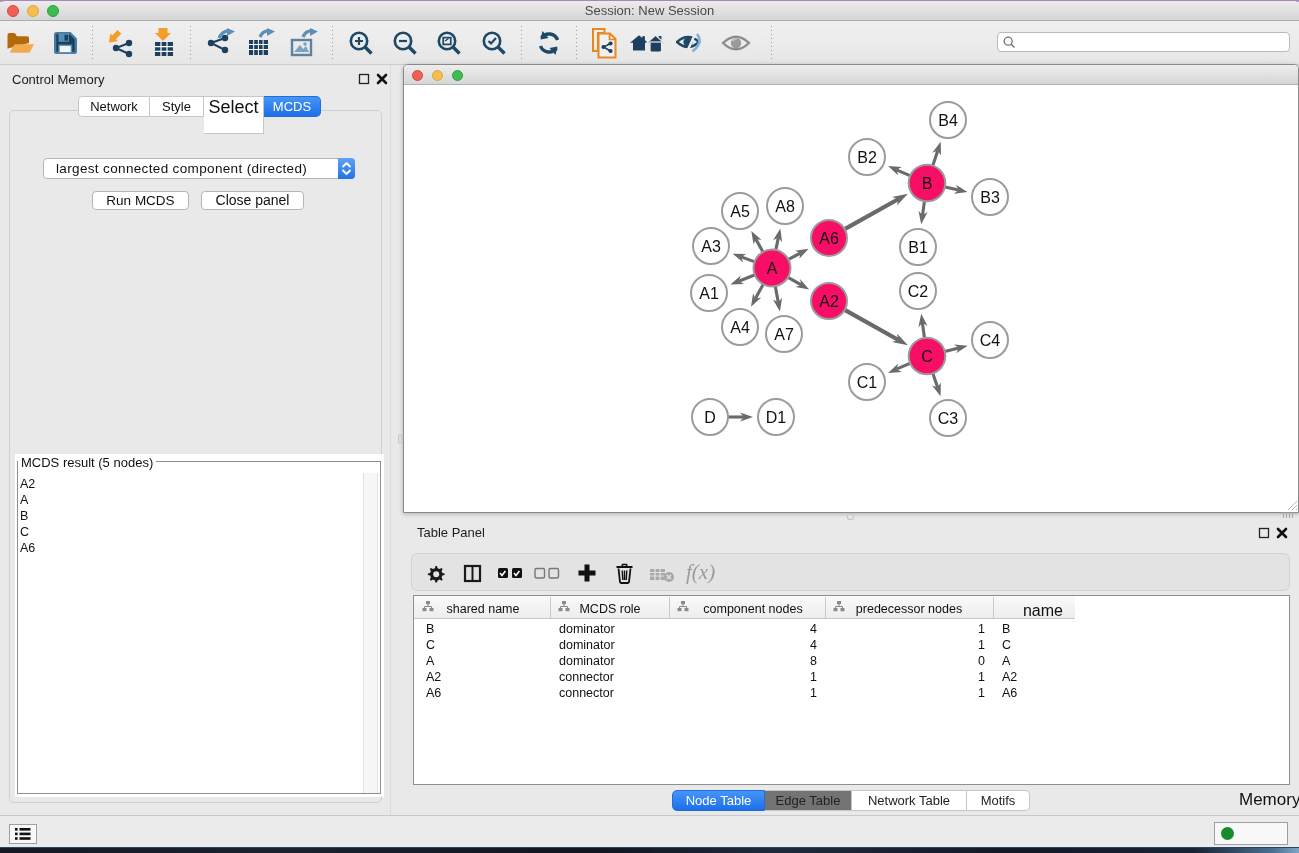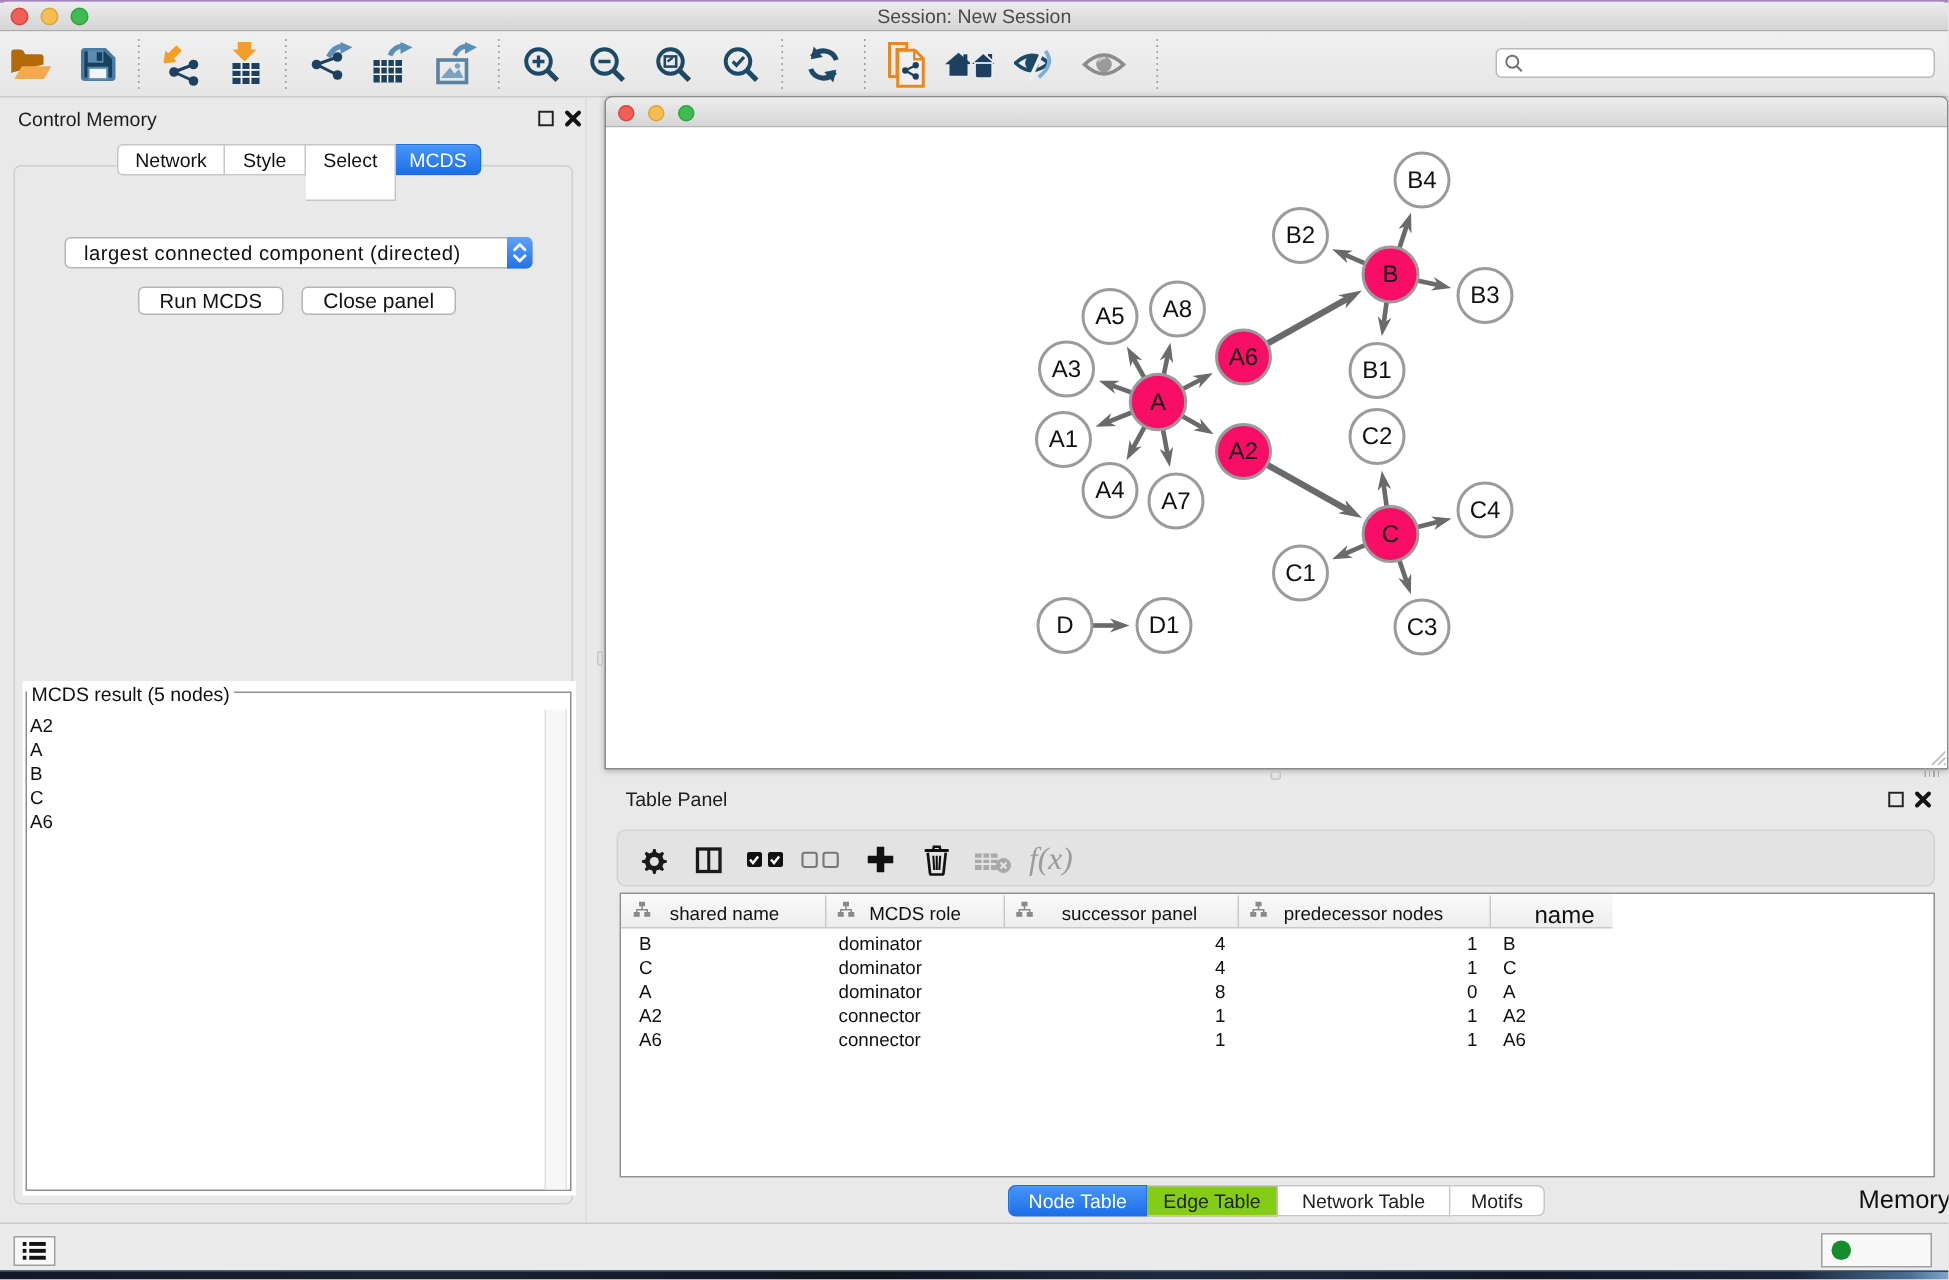--- a/index.html
+++ b/index.html
@@ -141,21 +141,21 @@
 <div class="abs" style="left:12px;top:72px;font-size:13px;color:#1c1c1c;">Control Memory</div>
 <svg class="abs" style="left:358px;top:73px;" width="32" height="12" viewBox="0 0 32 12">
 <rect x="1.5" y="1.5" width="9" height="9" fill="none" stroke="#222" stroke-width="1.3"></rect>
 <path d="M20 2 L28 10 M28 2 L20 10" stroke="#111" stroke-width="2.6" stroke-linecap="round"></path>
     </svg>
 
 <div class="abs" style="left:9px;top:110px;width:373px;height:693px;border:1px solid #cfcfcf;border-radius:5px;"></div>
 
 <div class="abs" style="left:78px;top:96px;width:72px;height:21px;background:#fff;border:1px solid #c6c6c6;border-radius:4px 0 0 4px;font-size:13px;text-align:center;line-height:20px;color:#111;">Network</div>
 <div class="abs" style="left:150px;top:96px;width:54px;height:21px;background:#fff;border:1px solid #c6c6c6;border-left:none;font-size:13px;text-align:center;line-height:20px;color:#111;">Style</div>
-<div class="abs" style="left:204px;top:96px;width:60px;height:38px;background:#fff;border:1px solid #c6c6c6;border-left:none;font-size:13px;text-align:center;line-height:20px;color:#111;">Select</div>
+<div class="abs" style="left:204px;top:96px;width:60px;height:38px;background:#fff;border:1px solid #c6c6c6;border-left:none;font-size:18px;text-align:center;line-height:20px;color:#111;">Select</div>
 <div class="abs" style="left:264px;top:96px;width:57px;height:21px;background:linear-gradient(#4795f7,#1d6fe9);border:1px solid #1e6fdd;border-left:none;border-radius:0 5px 5px 0;font-size:13px;text-align:center;line-height:20px;color:#fff;">MCDS</div>
 
 
 <div class="abs" style="left:43px;top:158px;width:312px;height:21px;background:#fff;border:1px solid #b5b5b5;border-radius:4px;"></div>
 <div class="abs" style="left:338px;top:158px;width:17px;height:21px;background:linear-gradient(#5ea1f8,#2173e8);border-radius:0 4px 4px 0;"></div>
 <svg class="abs" style="left:340px;top:161px;" width="13" height="15" viewBox="0 0 13 15">
 <path d="M3 5.5 L6.5 2 L10 5.5" fill="none" stroke="#fff" stroke-width="1.8" stroke-linecap="round" stroke-linejoin="round"></path>
 <path d="M3 9.5 L6.5 13 L10 9.5" fill="none" stroke="#fff" stroke-width="1.8" stroke-linecap="round" stroke-linejoin="round"></path>
     </svg>
 <div class="abs" style="left:56px;top:161px;font-size:13.5px;letter-spacing:0.35px;color:#111;">largest connected component (directed)</div>
@@ -319,21 +319,21 @@
       <path d="M6 3 V5.5 M2.5 7 V5.5 H9.5 V7" stroke="#8a8a8a" fill="none" stroke-width="1"></path>
     </svg>
 <div class="abs" style="left:566px;top:602px;width:88px;text-align:center;font-size:12.5px;color:#111;">MCDS role</div>
 <div class="abs" style="left:669px;top:597px;width:1px;height:21px;background:#c9c9c9;"></div>
 <svg class="abs" style="left:677px;top:601px;" width="12" height="11" viewBox="0 0 12 11">
       <rect x="4" y="0" width="4" height="3.2" fill="#8a8a8a"></rect>
       <rect x="0.5" y="7" width="4" height="3.2" fill="#8a8a8a"></rect>
       <rect x="7.5" y="7" width="4" height="3.2" fill="#8a8a8a"></rect>
       <path d="M6 3 V5.5 M2.5 7 V5.5 H9.5 V7" stroke="#8a8a8a" fill="none" stroke-width="1"></path>
     </svg>
-<div class="abs" style="left:678px;top:602px;width:150px;text-align:center;font-size:12.5px;color:#111;">successor panel</div>
+<div class="abs" style="left:678px;top:602px;width:150px;text-align:center;font-size:12.5px;color:#111;">component nodes</div>
 <div class="abs" style="left:825px;top:597px;width:1px;height:21px;background:#c9c9c9;"></div>
 <svg class="abs" style="left:833px;top:601px;" width="12" height="11" viewBox="0 0 12 11">
       <rect x="4" y="0" width="4" height="3.2" fill="#8a8a8a"></rect>
       <rect x="0.5" y="7" width="4" height="3.2" fill="#8a8a8a"></rect>
       <rect x="7.5" y="7" width="4" height="3.2" fill="#8a8a8a"></rect>
       <path d="M6 3 V5.5 M2.5 7 V5.5 H9.5 V7" stroke="#8a8a8a" fill="none" stroke-width="1"></path>
     </svg>
 <div class="abs" style="left:840px;top:602px;width:138px;text-align:center;font-size:12.5px;color:#111;">predecessor nodes</div>
 <div class="abs" style="left:993px;top:597px;width:1px;height:21px;background:#c9c9c9;"></div>
 <div class="abs" style="left:993px;top:602px;width:70px;text-align:right;font-size:16px;color:#111;">name</div>
@@ -357,21 +357,21 @@
 <div class="abs" style="left:700px;top:670px;width:117px;text-align:right;font-size:12.5px;color:#111;">1</div>
 <div class="abs" style="left:860px;top:670px;width:125px;text-align:right;font-size:12.5px;color:#111;">1</div>
 <div class="abs" style="left:1002px;top:670px;font-size:12.5px;color:#111;">A2</div>
 <div class="abs" style="left:426px;top:686px;font-size:12.5px;color:#111;">A6</div>
 <div class="abs" style="left:559px;top:686px;font-size:12.5px;color:#111;">connector</div>
 <div class="abs" style="left:700px;top:686px;width:117px;text-align:right;font-size:12.5px;color:#111;">1</div>
 <div class="abs" style="left:860px;top:686px;width:125px;text-align:right;font-size:12.5px;color:#111;">1</div>
 <div class="abs" style="left:1002px;top:686px;font-size:12.5px;color:#111;">A6</div>
 
 <div class="abs" style="left:672px;top:790px;width:93px;height:21px;font-size:13px;text-align:center;line-height:20px;background:linear-gradient(#4795f7,#1d6fe9);border:1px solid #1e6fdd;color:#fff;border-radius:5px 0 0 5px;">Node Table</div>
-<div class="abs" style="left:765px;top:790px;width:87px;height:21px;font-size:13px;text-align:center;line-height:20px;background:#84cc16;border:1px solid #c6c6c6;border-left:none;color:#222;">Edge Table</div>
+<div class="abs" style="left:765px;top:790px;width:87px;height:21px;font-size:13px;text-align:center;line-height:20px;background:#737373;border:1px solid #c6c6c6;border-left:none;color:#222;">Edge Table</div>
 <div class="abs" style="left:852px;top:790px;width:115px;height:21px;font-size:13px;text-align:center;line-height:20px;background:#fff;border:1px solid #c6c6c6;border-left:none;color:#222;">Network Table</div>
 <div class="abs" style="left:967px;top:790px;width:63px;height:21px;font-size:13px;text-align:center;line-height:20px;background:#fff;border:1px solid #c6c6c6;border-left:none;color:#222;border-radius:0 5px 5px 0;">Motifs</div>
 
 <div class="abs" style="left:847px;top:514px;width:7px;height:6px;background:#e2e2e2;border:1px solid #c6c6c6;border-radius:2px;"></div>
 <div class="abs" style="left:1283px;top:512px;width:10px;height:6px;background:repeating-linear-gradient(90deg,#a8a8a8 0 1px,transparent 1px 3px);"></div>
 <div class="abs" style="left:390px;top:65px;width:1px;height:750px;background:#dcdcdc;"></div>
 <div class="abs" style="left:398px;top:434px;width:4px;height:10px;background:#e2e2e2;border:1px solid #c6c6c6;border-radius:2px;"></div>
 
 <div class="abs" style="left:0;top:815px;width:1299px;height:33px;background:#ebebeb;border-top:1px solid #c9c9c9;"></div>
 <div class="abs" style="left:9px;top:824px;width:28px;height:20px;background:#f8f8f8;border:1px solid #9f9f9f;"></div>

